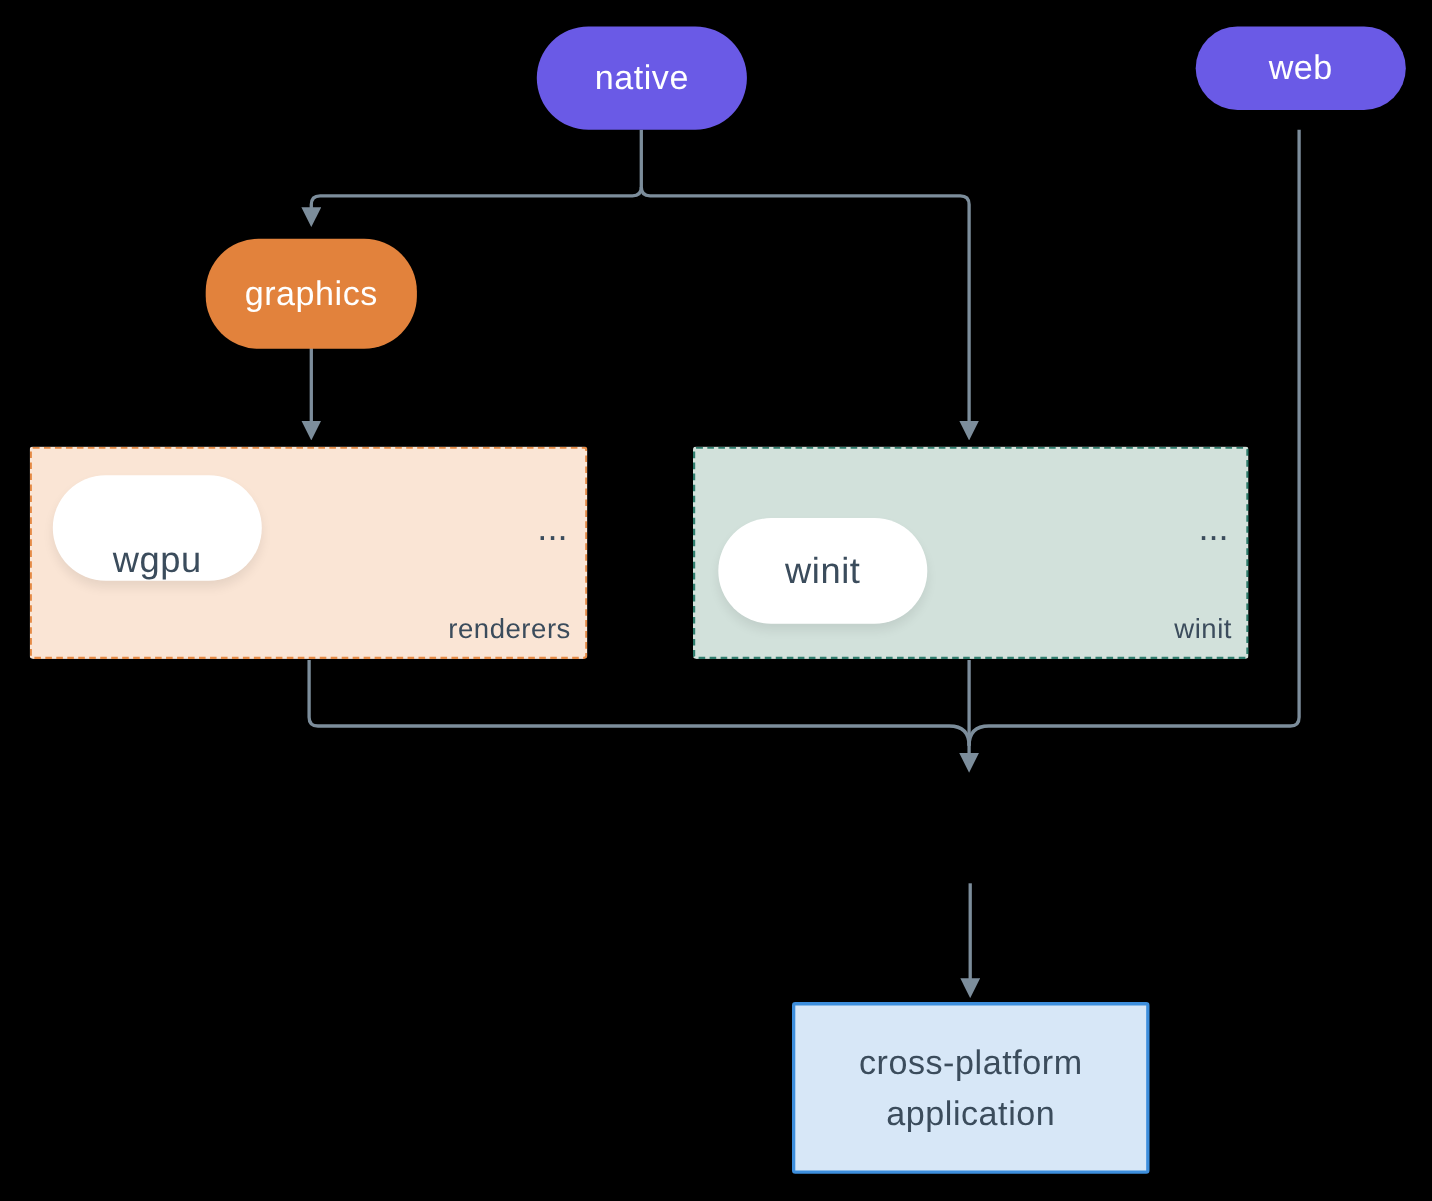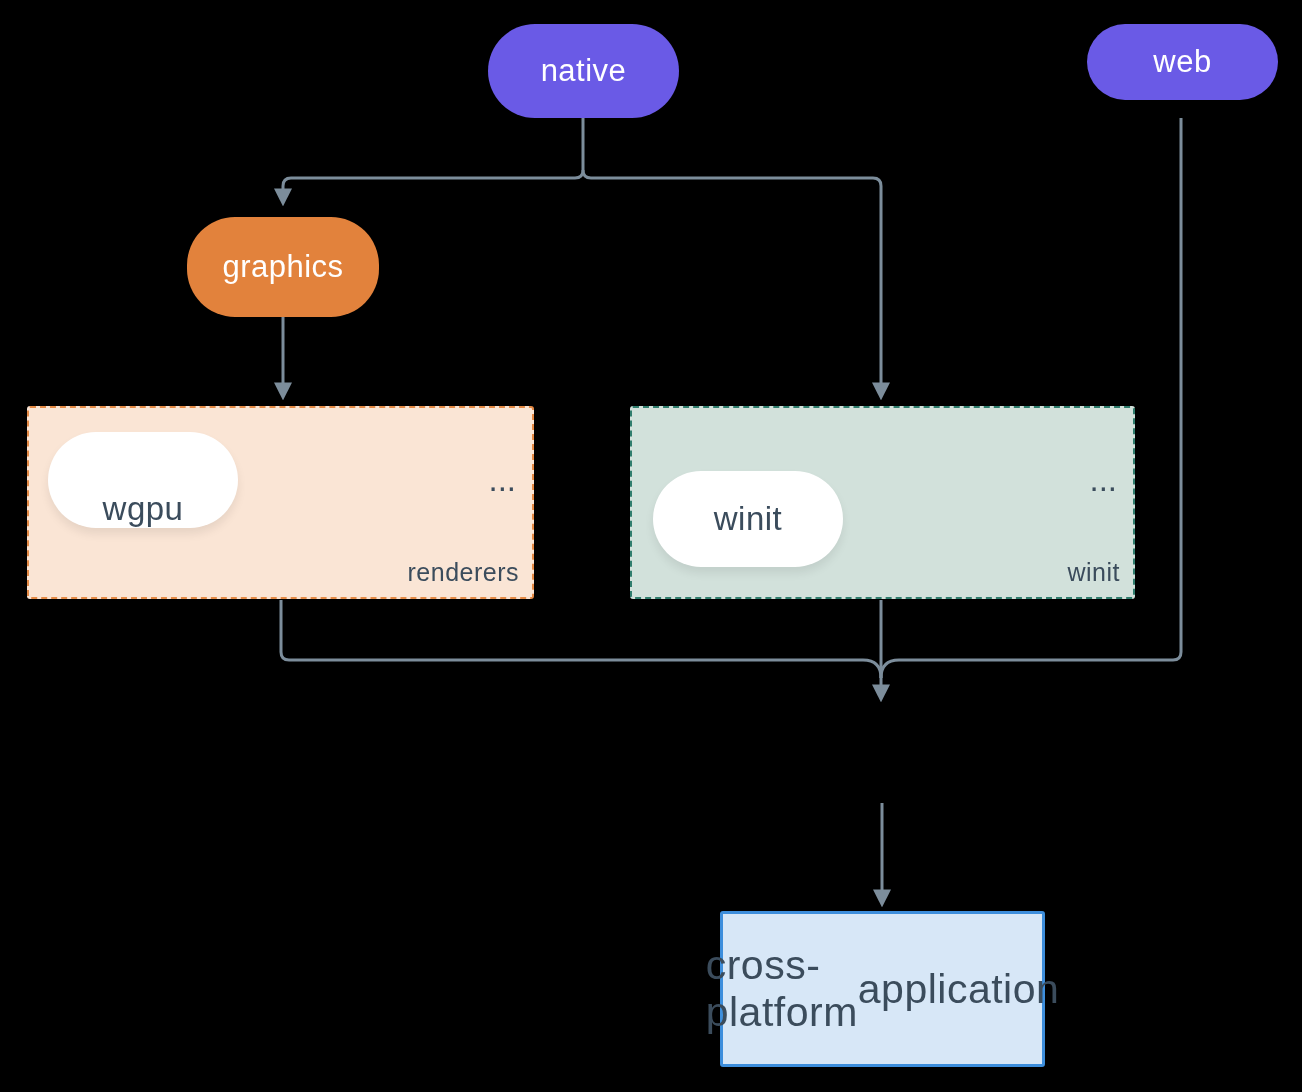--- a/index.html
+++ b/index.html
@@ -81,23 +81,23 @@
     right:13px;bottom:10px;
     font-size:25px;color:var(--dark_text);
     letter-spacing:0.5px;
   }
   .appbox{
     position:absolute;
     left:720px;top:911px;width:325px;height:156px;
     background:var(--app_fill);
     border:3px solid var(--app_border);
     border-radius:3px;
-    display:flex;flex-direction:row;align-items:center;justify-content:center;
+    display:flex;flex-direction:column;align-items:center;justify-content:center;
     color:var(--dark_text);
-    font-size:41px;line-height:47px;
+    font-size:31px;line-height:47px;
     letter-spacing:0.5px;
   }
 </style>
 </head>
 <body>
 
 <div class="canvas">
 
   <svg class="connectors" viewBox="0 0 1302 1092">
     <defs>

